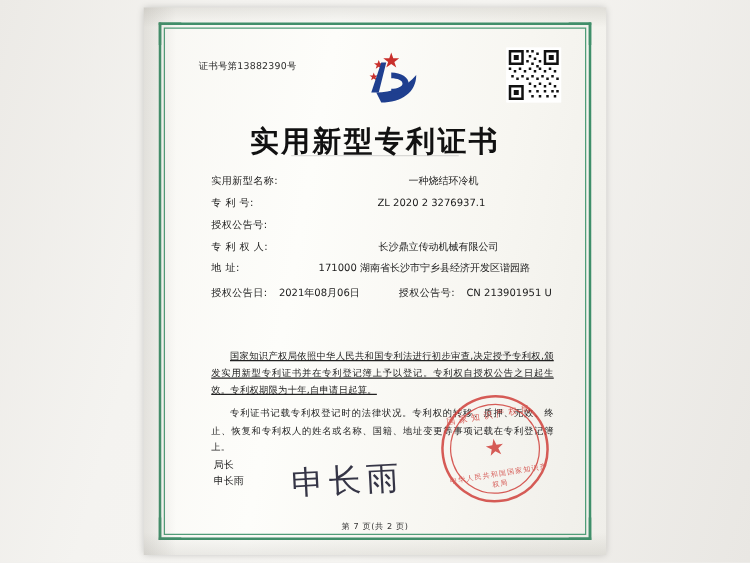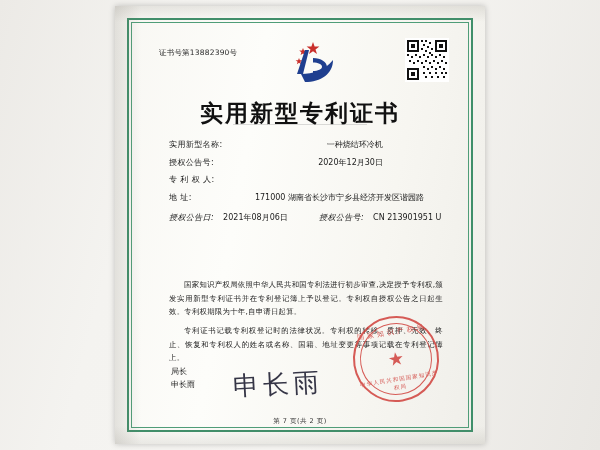--- a/index.html
+++ b/index.html
@@ -156,35 +156,35 @@
     display: flex;
     font-size: 8px;
     color: #1b1b1b;
     margin-top: 9px;
   }
   .grant-row .col {
     display: flex;
     align-items: baseline;
   }
   .grant-row .col.first { flex: 0 0 150px; }
-  .grant-row .col .k { white-space: nowrap; letter-spacing: 0.4px; font-style: italic; }
+  .grant-row .col .k { white-space: nowrap; letter-spacing: 0.4px; }
   .grant-row .col .v { margin-left: 9px; white-space: nowrap; }
 
   
   .para {
     position: absolute;
     left: 54px;
     right: 42px;
     font-size: 7.4px;
     line-height: 1.85;
     color: #222222;
     text-align: justify;
     letter-spacing: 0.25px;
   }
-  .para.p1 { top: 272px; text-indent: 15px; }
+  .para.p1 { top: 272px; text-indent: 15px; text-decoration: underline; }
   .para.p2 { top: 318px; text-indent: 15px; }
 
   
   .sig-labels {
     position: absolute;
     left: 56px;
     bottom: 52px;
     font-size: 8px;
     color: #1b1b1b;
     line-height: 1.7;
@@ -344,25 +344,29 @@
 
     <div class="title">实用新型专利证书</div>
     <div class="title-rule"></div>
 
     <div class="fields">
       <div class="field">
         <span class="k">实用新型名称:</span>
         <span class="v">一种烧结环冷机</span>
       </div>
       <div class="field">
+        <span class="k">专 利 号:</span>
+        <span class="v">ZL 2020 2 3276937.1</span>
+      </div>
+      <div class="field">
         <span class="k">授权公告号:</span>
-        <span class="v">2020年12月30日</span>
       </div>
       <div class="field">
         <span class="k">专 利 权 人:</span>
+        <span class="v">长沙鼎立传动机械有限公司</span>
       </div>
       <div class="field">
         <span class="k">地        址:</span>
         <span class="v">171000 湖南省长沙市宁乡县经济开发区谐园路</span>
       </div>
 
       <div class="grant-row">
         <div class="col first">
           <span class="k">授权公告日:</span>
           <span class="v">2021年08月06日</span>

